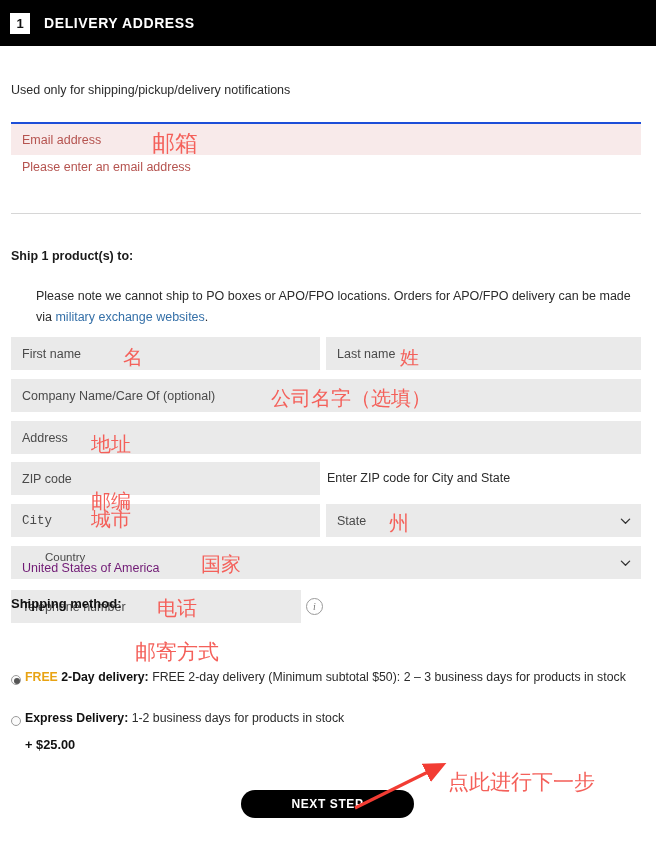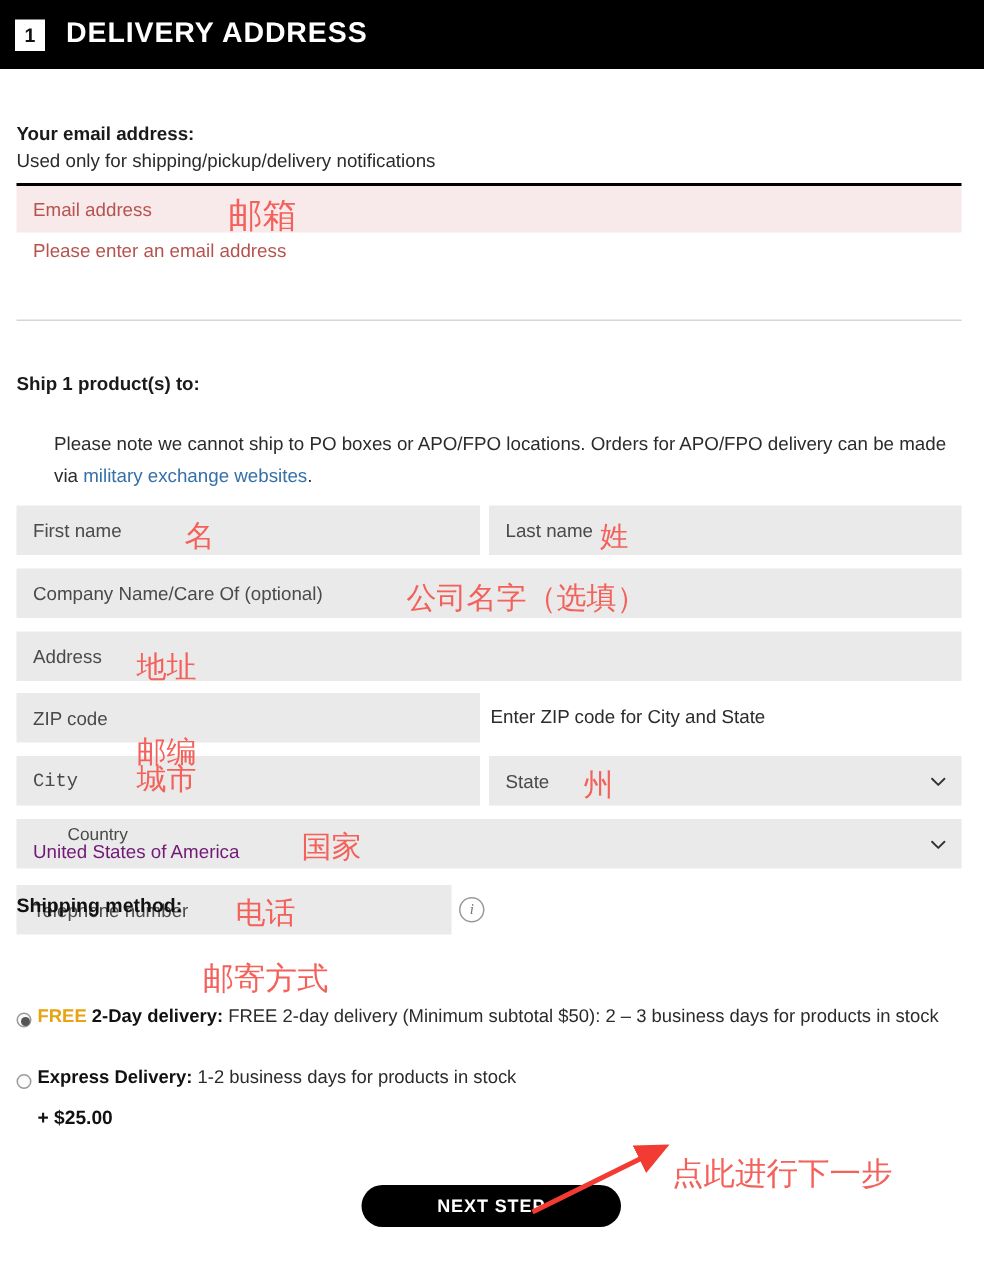--- a/index.html
+++ b/index.html
@@ -22,40 +22,40 @@
   }
   .step-badge {
     width: 20px; height: 21px;
     background: #ffffff; color: #111111;
     font-size: 13px; font-weight: bold;
     display: flex; align-items: center; justify-content: center;
     margin-left: 10px;
   }
   .header-title {
     color: #ffffff;
-    font-size: 19px;
+    font-size: 14px;
     font-weight: bold;
     letter-spacing: 0.6px;
     margin-left: 14px;
   }
 
   
   .content { position: absolute; left:0; top:46px; width:656px; }
 
   .email-head {
     position: absolute; left: 11px; top: 35px; width: 620px;
   }
   .email-head .t1 { font-size: 12.5px; font-weight: bold; color:#1a1a1a; line-height: 17px;}
   .email-head .t2 { font-size: 12.5px; color:#2b2b2b; line-height: 18px; }
 
   .email-field {
     position: absolute; left: 11px; top: 76px;
     width: 630px; height: 33px;
     background: #f8eaea;
-    border-top: 2px solid #000000;
+    border-top: 2px solid #1d4ed8;
     display: flex; align-items: center;
   }
   .email-field .ph {
     font-size: 12.5px; color: #b5534f; margin-left: 11px;
   }
   .email-error {
     position: absolute; left: 22px; top: 114px;
     font-size: 12.5px; color: #b5534f;
   }
   .divider {
@@ -159,21 +159,20 @@
 <body>
 
 <div class="header">
   <div class="step-badge">1</div>
   <div class="header-title">DELIVERY ADDRESS</div>
 </div>
 
 <div class="content">
 
   <div class="email-head">
-    <div class="t1">Your email address:</div>
     <div class="t2">Used only for shipping/pickup/delivery notifications</div>
   </div>
 
   <div class="email-field">
     <span class="ph">Email address</span>
   </div>
   <div class="email-error">Please enter an email address</div>
   <div class="divider"></div>
 
   <div class="ship-title">Ship 1 product(s) to:</div>

